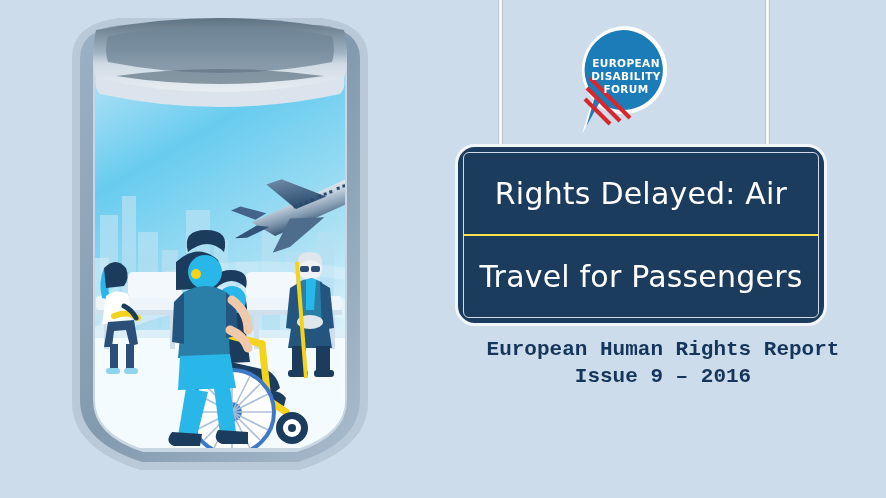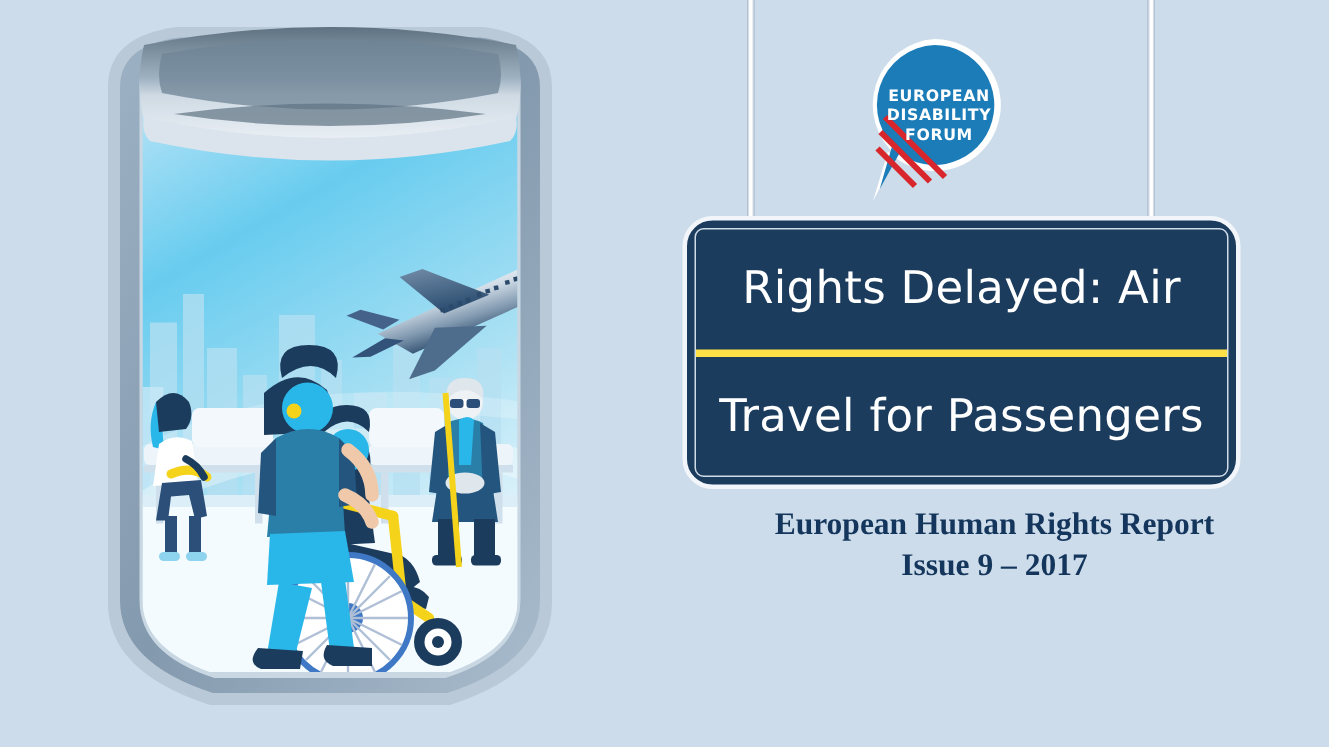--- a/index.html
+++ b/index.html
@@ -43,27 +43,27 @@
     display:flex;flex-direction:column;
   }
   .sign-line{
     flex:1;display:flex;align-items:center;justify-content:center;
     color:#ffffff;
     font-size:30px;font-weight:400;letter-spacing:.2px;
     font-family:"DejaVu Sans", sans-serif;
     white-space:nowrap;
     position:relative;
   }
-  .sign-line + .sign-line{border-top:5px solid #fde047;}
+  .sign-line + .sign-line{border-top:2px solid #fde047;}
 
   .subtitle{
     position:absolute;left:0;top:336px;width:446px;
     text-align:center;color:#15365c;
     font-weight:bold;font-size:21px;line-height:27px;
-    font-family:Liberation Serif, serif;
+    font-family:Liberation Mono, monospace;
   }
   .sub-l2{display:block;}
 </style>
 </head>
 <body>
 
 <div class="cover">
 
   <div class="illus">
     <svg viewBox="0 0 440 498" xmlns="http://www.w3.org/2000/svg">
@@ -315,17 +315,17 @@
       <div class="sign-outer">
         <div class="sign-inner">
           <div class="sign-line">Rights Delayed: Air</div>
           <div class="sign-line">Travel for Passengers</div>
         </div>
       </div>
     </div>
 
     <div class="subtitle">
       <span>European Human Rights Report</span>
-      <span class="sub-l2">Issue 9 – 2017</span>
+      <span class="sub-l2">Issue 9 – 2016</span>
     </div>
 
   </div>
 </div>
 
 </body></html>

